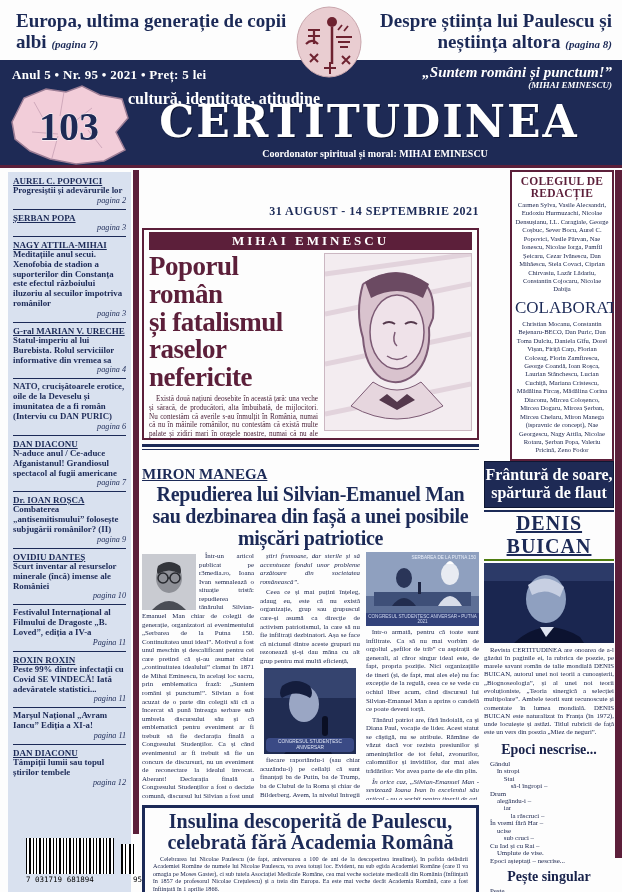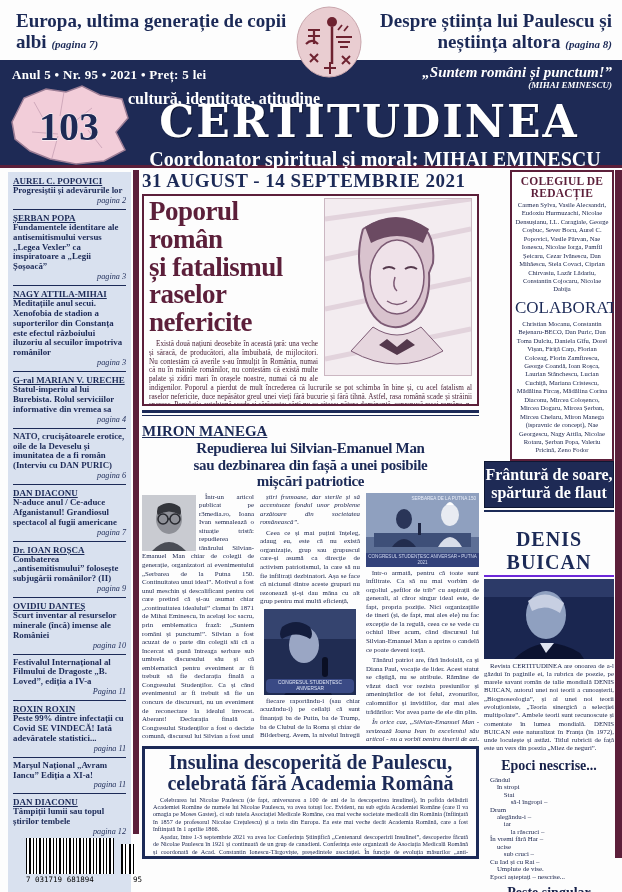--- a/index.html
+++ b/index.html
@@ -16,21 +16,21 @@
         border-bottom:3px solid #5c1f3a;}
   .edition{position:absolute;left:12px;top:7px;color:#fff;font-weight:bold;font-size:13px;letter-spacing:.3px;}
   .motto{position:absolute;right:10px;top:4px;color:#fff;font-style:italic;font-weight:bold;
          font-size:15px;text-align:right;line-height:1.1;}
   .motto-attr{font-size:9px;font-style:italic;font-weight:bold;}
   .tagline{position:absolute;left:128px;top:30px;color:#fff;font-weight:bold;font-size:16px;}
   .mast-title{position:absolute;left:120px;top:40px;width:498px;text-align:center;color:#fff;
               font-family:"DejaVu Serif",serif;font-weight:bold;font-size:44px;line-height:1;
               letter-spacing:2px;text-shadow:1px 1px 0 #0c1430;}
   .mast-sub{position:absolute;left:140px;top:88px;width:470px;text-align:center;color:#fff;
-            font-weight:bold;font-size:20px;}
+            font-weight:bold;font-size:10px;}
   .map{position:absolute;left:4px;top:82px;z-index:3;}
   .stamp{position:absolute;left:296px;top:6px;z-index:4;}
   
   .vbar{position:absolute;top:170px;background:#5c1f3a;}
   .vbar.left{left:133px;width:6px;height:664px;}
   .vbar.right{left:615px;width:7px;height:688px;}
   
   .sidebar{position:absolute;left:8px;top:172px;width:123px;height:720px;background:#d9e1ef;
            padding:4px 5px;box-sizing:border-box;overflow:hidden;}
   .sb-item + .sb-item{border-top:1px solid #1c2a57;margin-top:4px;padding-top:3px;}
@@ -39,30 +39,30 @@
   .sb-page{font-style:italic;font-weight:normal;font-size:8.2px;text-align:right;color:#1c2a57;}
   
   .barcode{position:absolute;left:26px;top:838px;width:116px;}
   .bc-row{display:flex;align-items:flex-end;gap:7px;}
   .bc-main{width:88px;height:36px;background:repeating-linear-gradient(90deg,#000 0 1px,#fff 1px 3px,#000 3px 5px,#fff 5px 7px,#000 7px 8px,#fff 8px 10px);}
   .bc-addon{width:16px;height:30px;background:repeating-linear-gradient(90deg,#000 0 2px,#fff 2px 4px,#000 4px 5px,#fff 5px 8px);}
   .bc-digits{display:flex;justify-content:space-between;font-family:"DejaVu Sans Mono",monospace;
              font-size:7.5px;color:#000;margin-top:1px;}
   
   .center{position:absolute;left:142px;top:170px;width:337px;}
-  .date-bar{text-align:left;font-weight:bold;font-size:19px;letter-spacing:.5px;color:#1c2a57;height:24px;}
+  .date-bar{text-align:right;font-weight:bold;font-size:12px;letter-spacing:.5px;color:#1c2a57;height:24px;margin-top:34px;}
   .em-box{border:2px solid #5c1f3a;padding:2px 5px 3px;height:203px;overflow:hidden;}
   .em-label{background:#5c1f3a;color:#fff;text-align:center;font-weight:bold;font-size:13px;
             letter-spacing:3px;padding:1px 0;margin-bottom:3px;}
   .em-portrait{float:right;width:146px;height:176px;margin:0 0 2px 6px;border:1px solid #cbb7c2;}
   .em-headline{font-weight:bold;font-size:27px;line-height:1.03;color:#5c1f3a;white-space:pre-line;letter-spacing:-.5px;}
   .em-body{font-size:7.2px;line-height:1.22;text-align:justify;color:#4b2238;margin-top:3px;text-indent:7px;}
   .rule-navy{margin-top:4px;border-top:3px solid #1c2a57;border-bottom:1px solid #1c2a57;height:2px;}
-  .mg-author{font-weight:bold;font-size:15px;text-decoration:underline;color:#1c2a57;margin-top:7px;}
-  .mg-headline{font-weight:bold;font-size:15px;line-height:1.1;color:#1c2a57;text-align:center;
+  .mg-author{font-weight:bold;font-size:15px;text-decoration:underline;color:#1c2a57;margin-top:16px;}
+  .mg-headline{font-weight:bold;font-size:20px;line-height:1.1;color:#1c2a57;text-align:center;
                white-space:pre-line;letter-spacing:-.3px;}
   .mg-body{display:flex;gap:6px;margin-top:3px;height:248px;overflow:hidden;}
   .mg-col{font-size:6.9px;line-height:1.24;text-align:justify;color:#17214a;}
   .mg-col p{margin:0 0 2px;text-indent:6px;}
   .mg-col .it{font-style:italic;}
   .c1{width:112px;}.c2{width:100px;}.c3{width:113px;}
   .ph1{float:left;width:54px;height:56px;margin:2px 3px 1px 0;}
   .congress{position:relative;width:113px;height:74px;margin-bottom:2px;}
   .congress-overlay{position:absolute;top:3px;right:3px;font-family:"Liberation Sans",sans-serif;
                     font-size:4.6px;color:#e8edf8;text-align:right;line-height:1.2;}
@@ -78,21 +78,21 @@
   .ins-body p{margin:0;text-indent:7px;}
   
   .rightcol{position:absolute;left:484px;top:170px;width:130px;height:722px;overflow:hidden;}
   .red-box{border:2px solid #5c1f3a;padding:3px 3px 4px;background:#fff;margin-left:26px;}
   .red-title{color:#5c1f3a;font-weight:bold;font-size:11.5px;text-align:center;letter-spacing:.2px;}
   .names{font-size:6.6px;line-height:1.28;color:#17214a;text-align:center;margin-top:2px;}
   .colab-title{color:#1c2a57;font-weight:normal;font-size:17px;text-align:center;margin-top:4px;}
   .flaut{background:#1e2a55;color:#fff;font-weight:bold;font-size:16px;line-height:1.15;
          text-align:center;padding:4px 0;white-space:pre-line;border:1px solid #0e1734;}
   .buican-name{margin-top:2px;text-align:center;font-weight:bold;font-size:20px;letter-spacing:1px;
-               color:#1c2a57;border-top:2px solid #1c2a57;border-bottom:2px solid #6d28d9;padding:16px 0 1px;}
+               color:#1c2a57;border-top:2px solid #1c2a57;border-bottom:2px solid #4d7c0f;padding:0 0 1px;text-decoration:underline;}
   .buican-photo{width:130px;height:80px;margin-top:2px;}
   .buican-intro{font-size:6.8px;line-height:1.22;text-align:justify;color:#17214a;margin-top:3px;text-indent:6px;}
   .poem-title{font-weight:bold;font-size:14px;text-align:center;color:#17214a;margin:5px 0 2px;}
   .poem{white-space:pre;font-size:6.9px;line-height:1.08;color:#17214a;margin-left:6px;}
 </style>
 </head>
 <body>
 
 <div class="page">
 
@@ -133,21 +133,20 @@
   <div class="vbar right"></div>
 
   <div class="sidebar">
     <div class="sb-item">
         <div class="sb-author">AUREL C. POPOVICI</div>
         <div class="sb-title">Progresiștii și adevărurile lor</div>
         <div class="sb-page">pagina 2</div>
       </div>
     <div class="sb-item">
         <div class="sb-author">ȘERBAN POPA</div>
-        <div class="sb-title">Fundamentele identitare ale antisemitismului versus „Legea Vexler” ca inspiratoare a „Legii Șoșoacă”</div>
         <div class="sb-page">pagina 3</div>
       </div>
     <div class="sb-item">
         <div class="sb-author">NAGY ATTILA-MIHAI</div>
         <div class="sb-title">Meditațiile anul secui. Xenofobia de stadion a suporterilor din Constanța este efectul războiului iluzoriu al secuilor împotriva românilor</div>
         <div class="sb-page">pagina 3</div>
       </div>
     <div class="sb-item">
         <div class="sb-author">G-ral MARIAN V. URECHE</div>
         <div class="sb-title">Statul-imperiu al lui Burebista. Rolul serviciilor informative din vremea sa</div>
@@ -203,20 +202,21 @@
     <div class="bc-digits">
       <span>7 031719 681894</span>
       <span>95</span>
     </div>
   </div>
 
   <div class="center">
     <div class="date-bar">31 AUGUST - 14 SEPTEMBRIE 2021</div>
 
     <div class="em-box">
+      <div class="em-label">MIHAI EMINESCU</div>
       <div class="em-portrait">
         <svg width="146" height="176" viewBox="0 0 146 176">
           <rect width="146" height="176" fill="#f3ecf0"></rect>
           <path d="M0 20 L146 0 M0 60 L146 30 M0 110 L146 80 M0 160 L146 130" stroke="#e2d3dc" stroke-width="5"></path>
           <path d="M38 30 q35 -22 62 0 q10 10 8 34 l-4 10 q2 30 -14 46 q-16 14 -34 4 q-16 -12 -18 -40 q-8 -26 0 -54" fill="#d9c3ce" stroke="#7c5a74" stroke-width="2"></path>
           <ellipse cx="72" cy="78" rx="27" ry="37" fill="#efe2e9" stroke="#7c5a74" stroke-width="1.5"></ellipse>
           <path d="M58 70 q6 -4 12 0 M80 70 q6 -4 12 0" stroke="#54384c" stroke-width="2" fill="none"></path>
           <path d="M70 78 q-3 10 2 14 M62 102 q10 7 20 0" stroke="#7c5a74" stroke-width="1.5" fill="none"></path>
           <path d="M40 28 q32 -20 64 2 l-6 14 q-26 -14 -52 0 z" fill="#6b4a62"></path>
           <path d="M48 128 q24 16 48 0 l22 24 q-46 26 -92 0 z" fill="#e6d6de" stroke="#7c5a74"></path>

